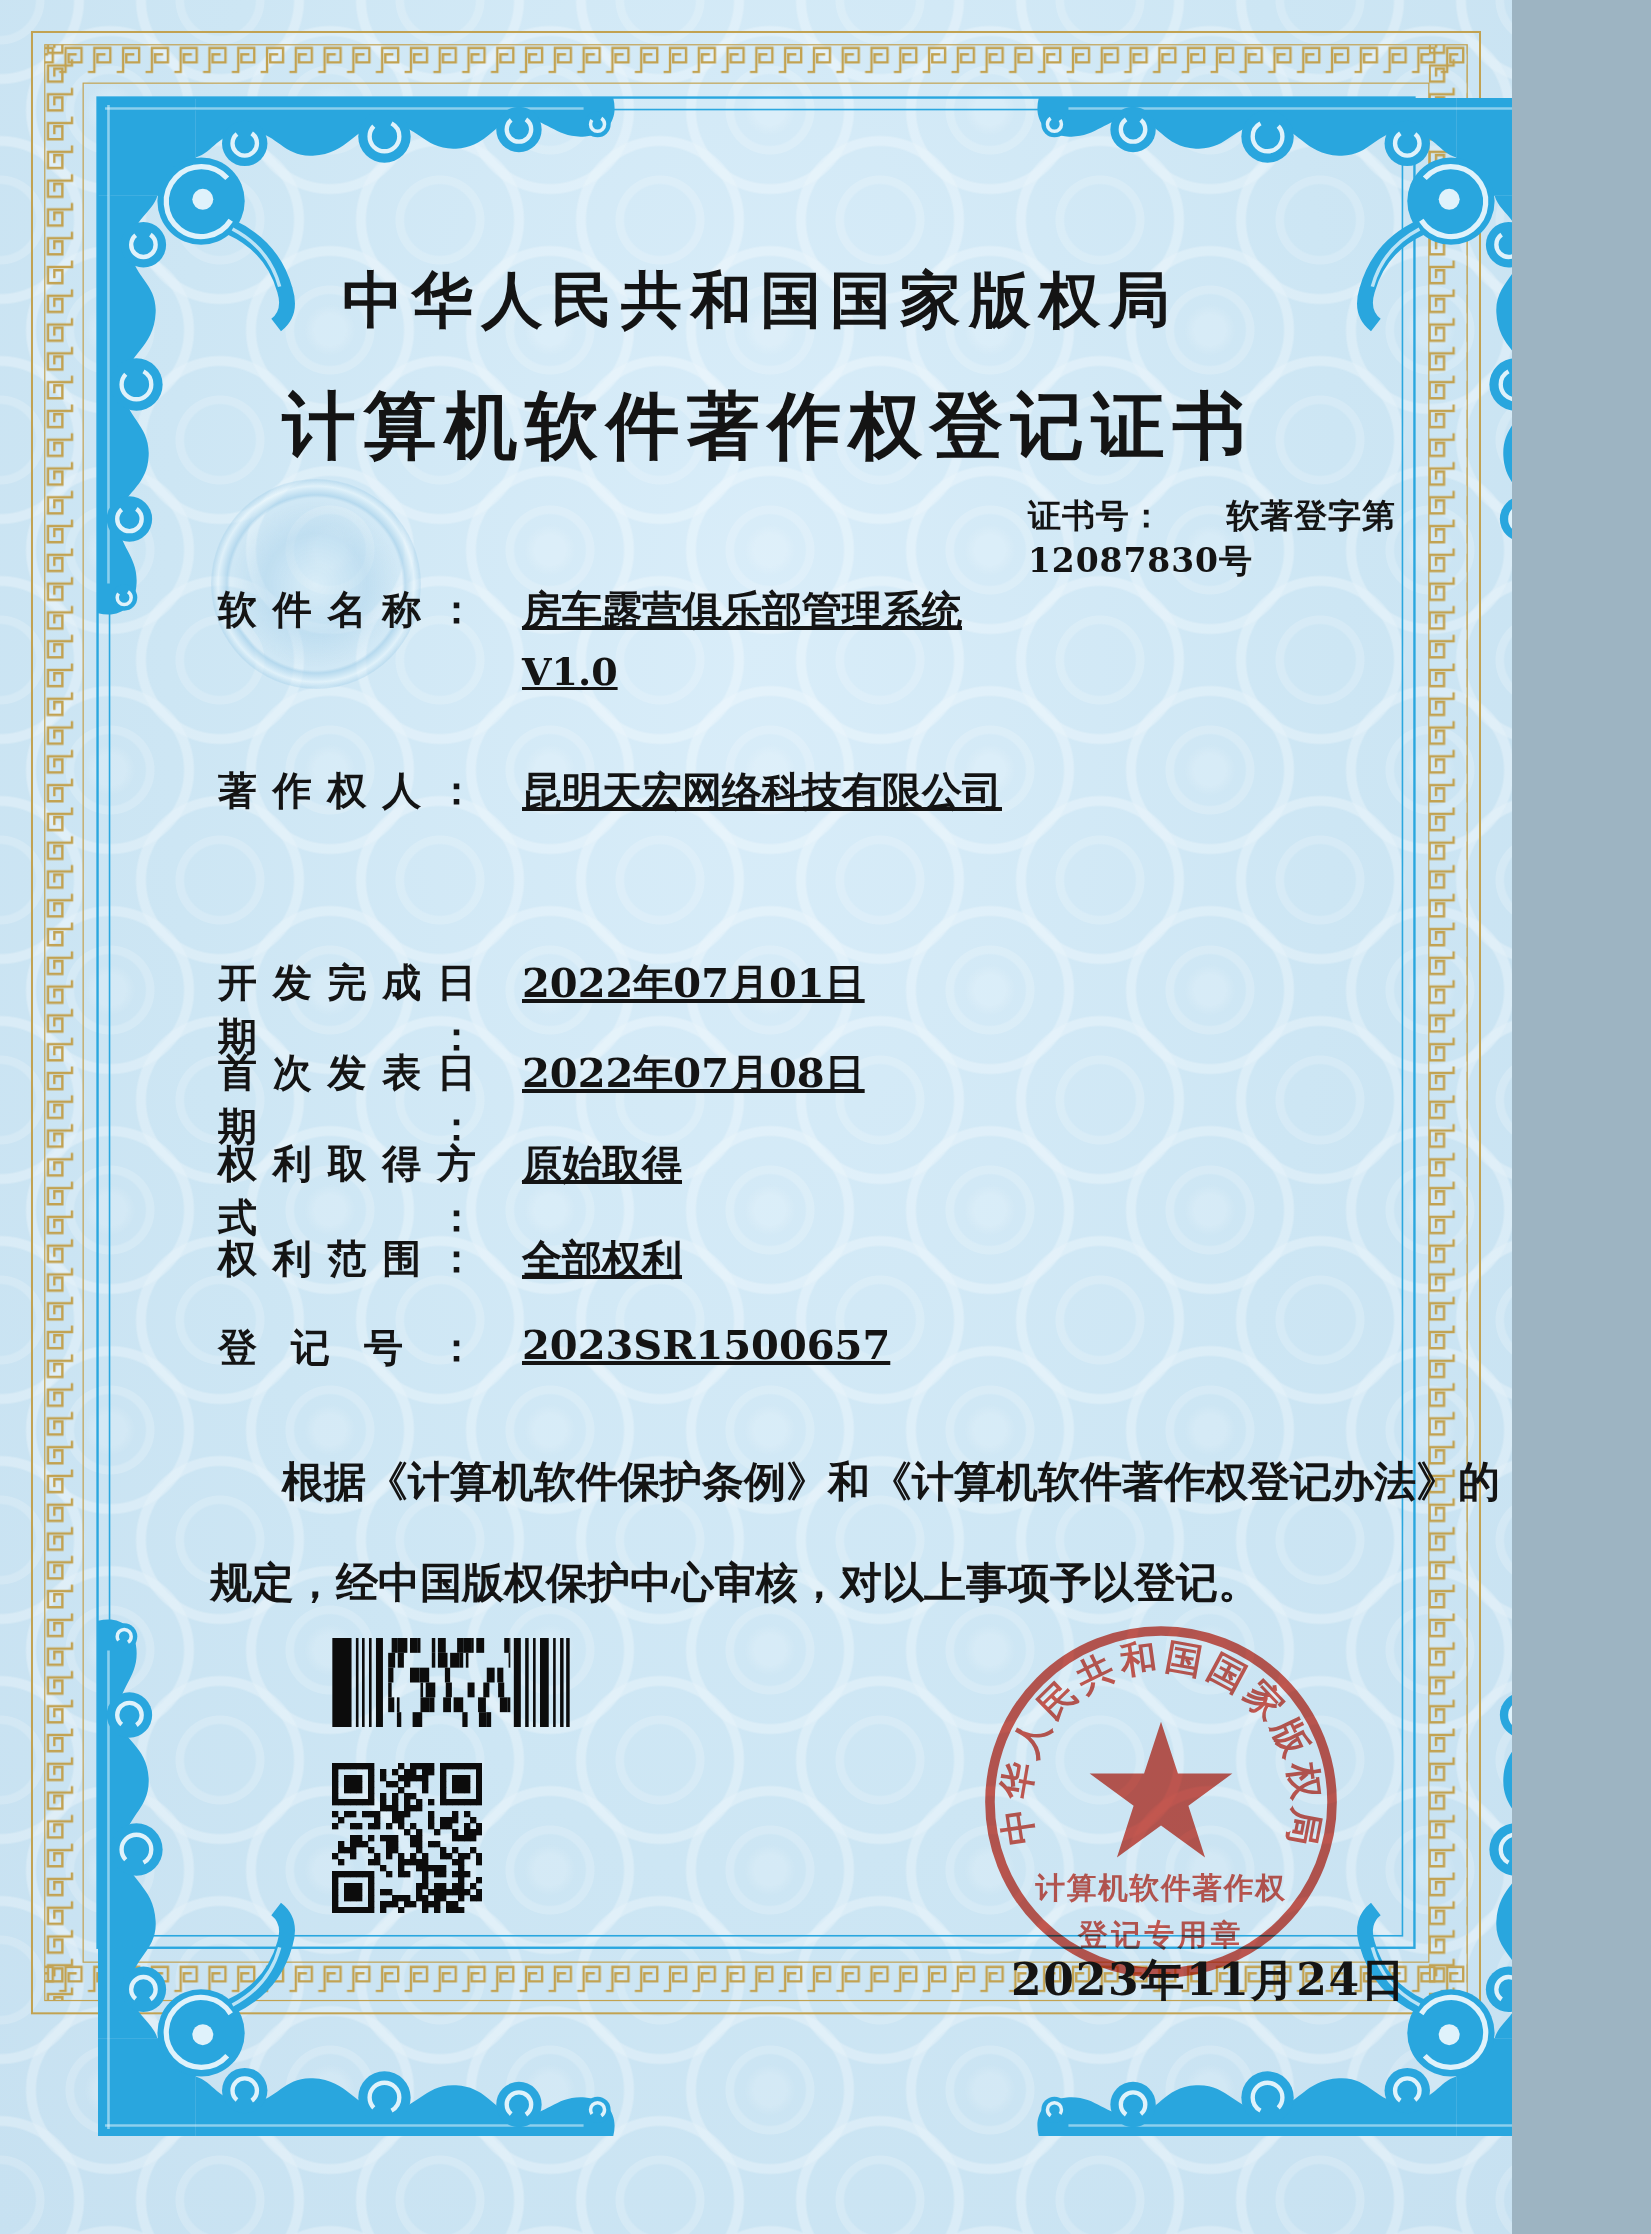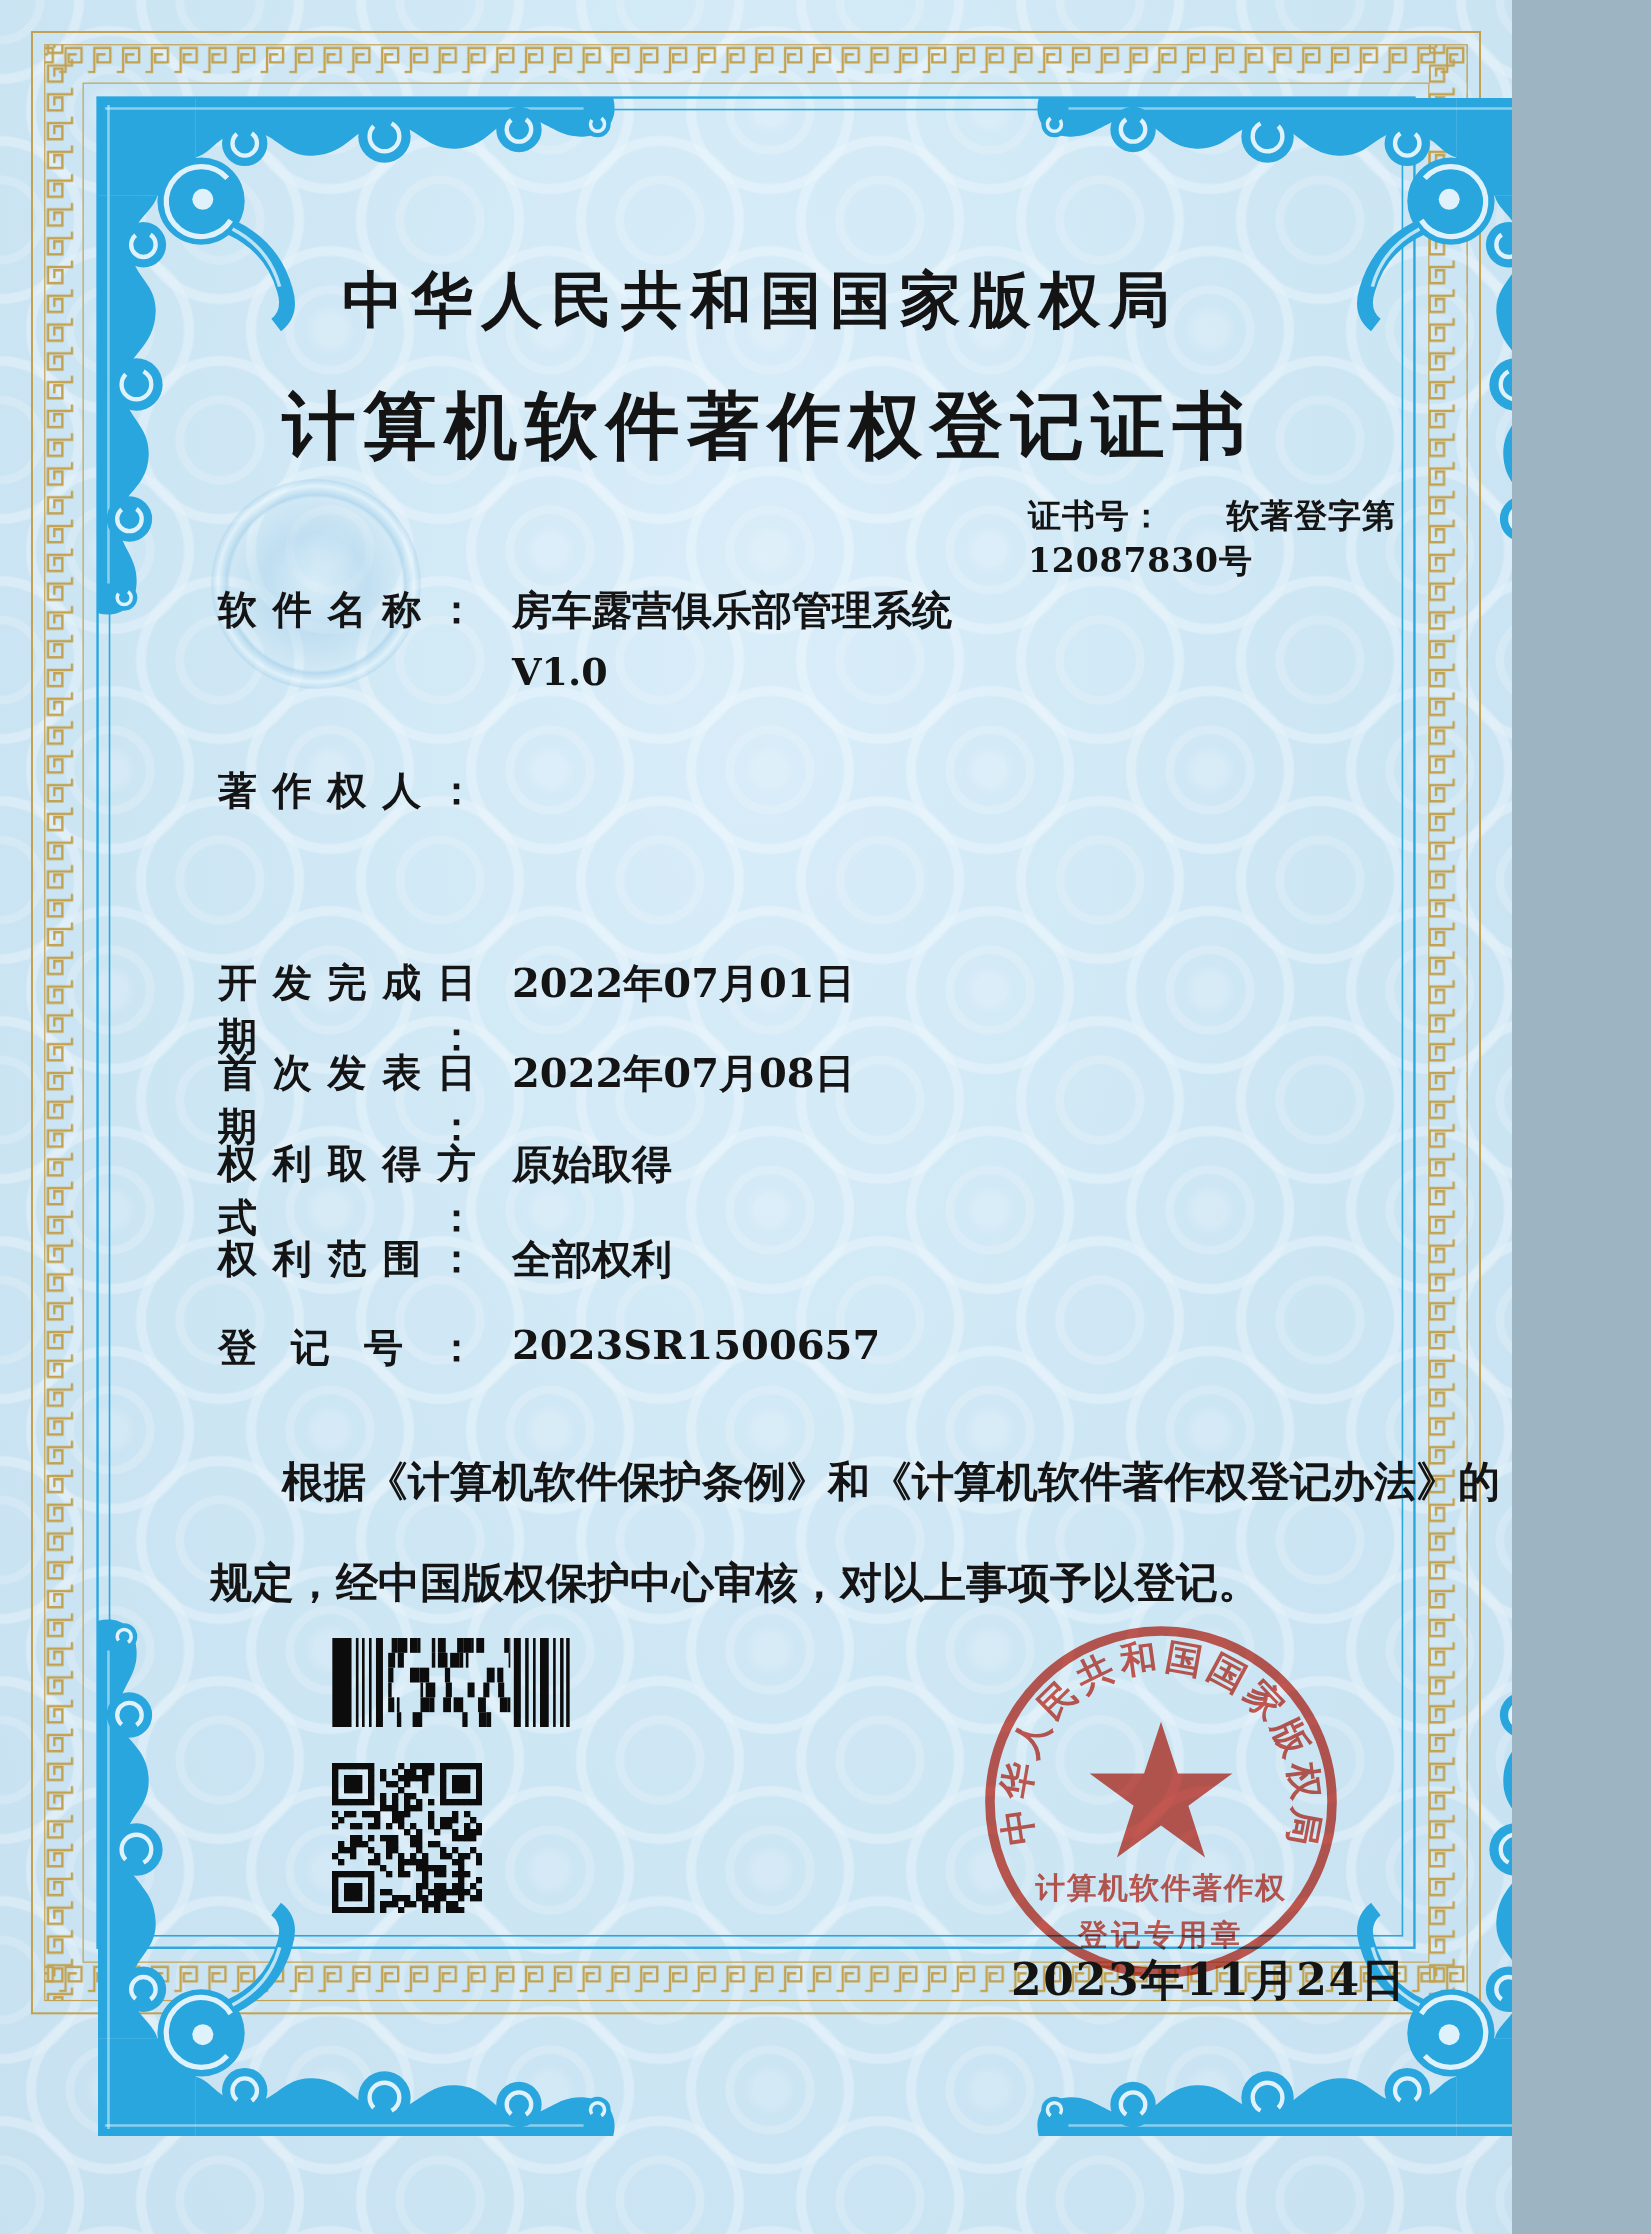--- a/index.html
+++ b/index.html
@@ -44,21 +44,21 @@
   .cert-title{
     left:0; right:0; top:378px; text-align:center;
     font-size:73px; font-weight:700; letter-spacing:7.9px; padding-left:24px;
   }
   .cert-no{left:1028px; top:494px; font-size:33px; font-weight:700; letter-spacing:0.9px;}
   .row{position:absolute; left:218px; display:flex; align-items:flex-start;}
   .row .label{
     width:258px; font-size:39px; font-weight:700;
     text-align:justify; text-align-last:justify; white-space:nowrap1;
   }
-  .row .value{margin-left:36px; font-size:40px; font-weight:700; white-space:nowrap;}
+  .row .value{margin-left:46px; font-size:40px; font-weight:700; white-space:nowrap;text-decoration:underline;}
   .row .value .v2{display:block; font-size:38px; margin-top:10.5px;}
   .statement{position:absolute; left:210px; top:1431px; width:1293px; font-size:42px; font-weight:700; line-height:101px;}
   .statement .ln1{margin-left:72px;}
   .issue-date{position:absolute; left:1011px; top:1951px; font-size:44px; font-weight:700; z-index:6; letter-spacing:1.7px;}
   
   #barcode{position:absolute; left:332px; top:1638px;}
   #qrcode{position:absolute; left:332px; top:1763px;}
   #seal{position:absolute; left:976px; top:1617px; opacity:.9; mix-blend-mode:multiply; z-index:5;}
 </style>
 </head>
@@ -145,20 +145,21 @@
 
   <div class="row" style="top:583px">
     <div class="label">软件名称：</div>
     <div class="value">
       <span>房车露营俱乐部管理系统</span>
       <span class="v2">V1.0</span>
     </div>
   </div>
   <div class="row" style="top:764px">
     <div class="label">著作权人：</div>
+    <div class="value">昆明天宏网络科技有限公司</div>
   </div>
   <div class="row" style="top:956px">
     <div class="label">开发完成日期：</div>
     <div class="value">2022年07月01日</div>
   </div>
   <div class="row" style="top:1046px">
     <div class="label">首次发表日期：</div>
     <div class="value">2022年07月08日</div>
   </div>
   <div class="row" style="top:1232px">

